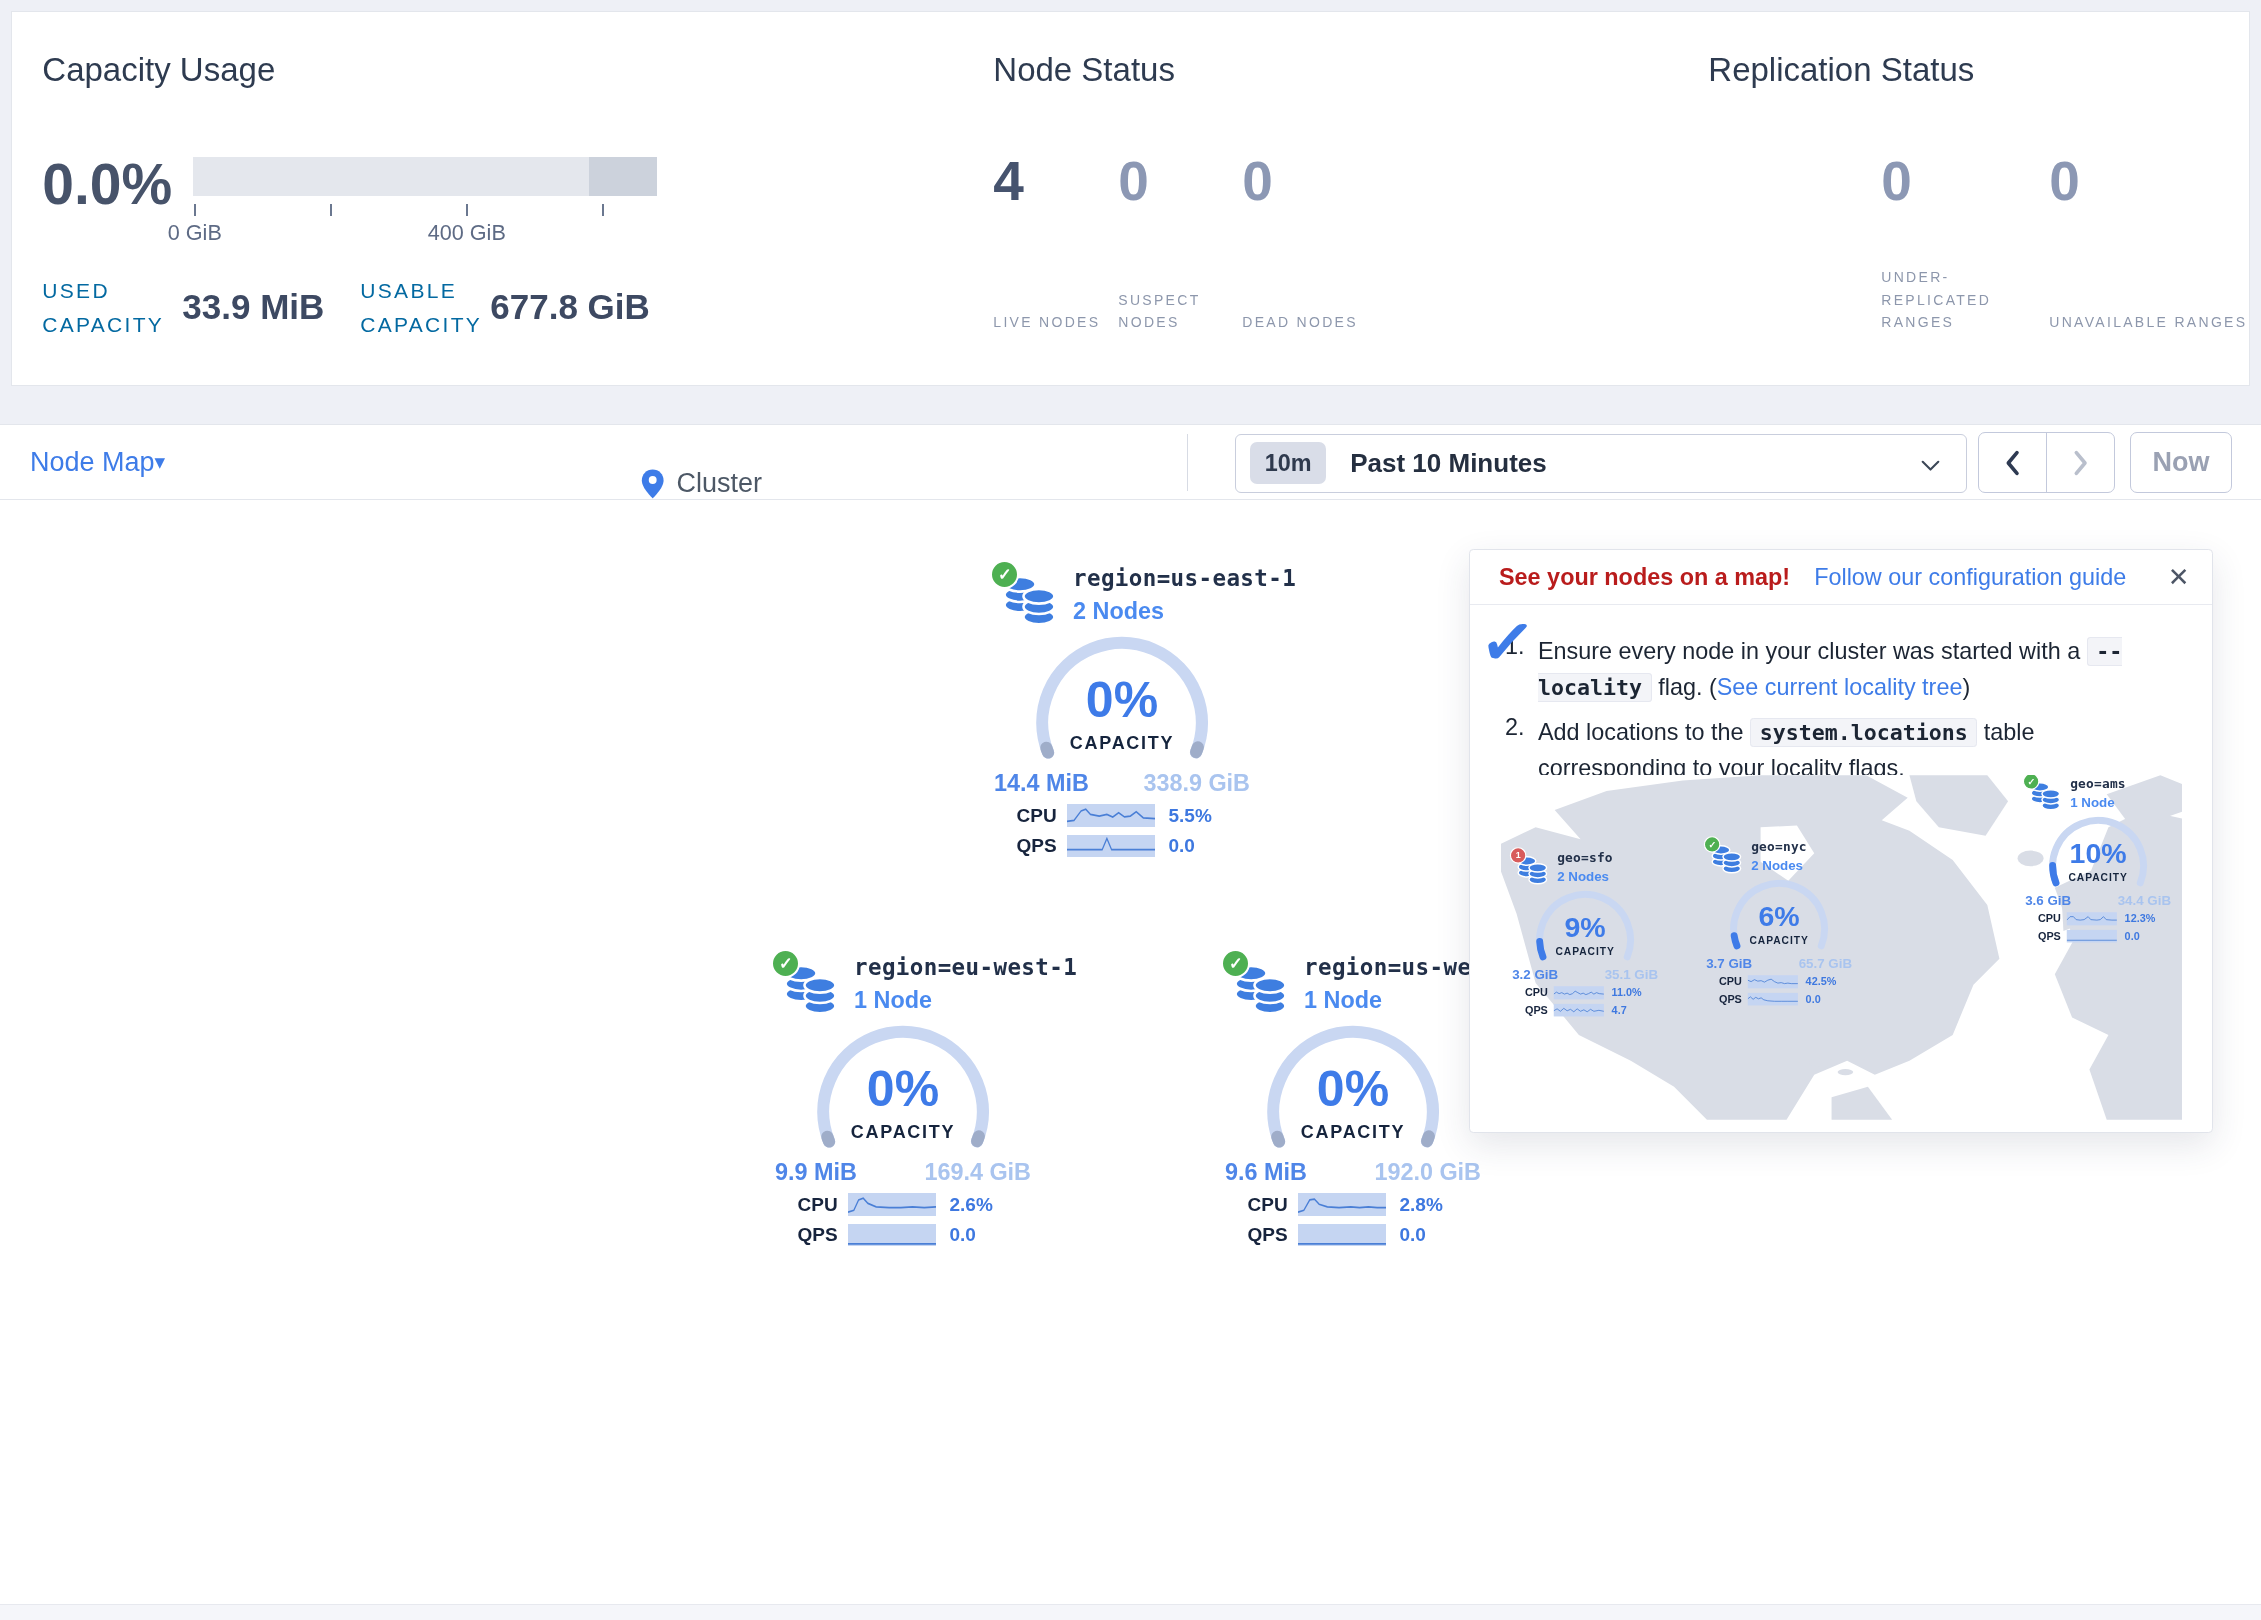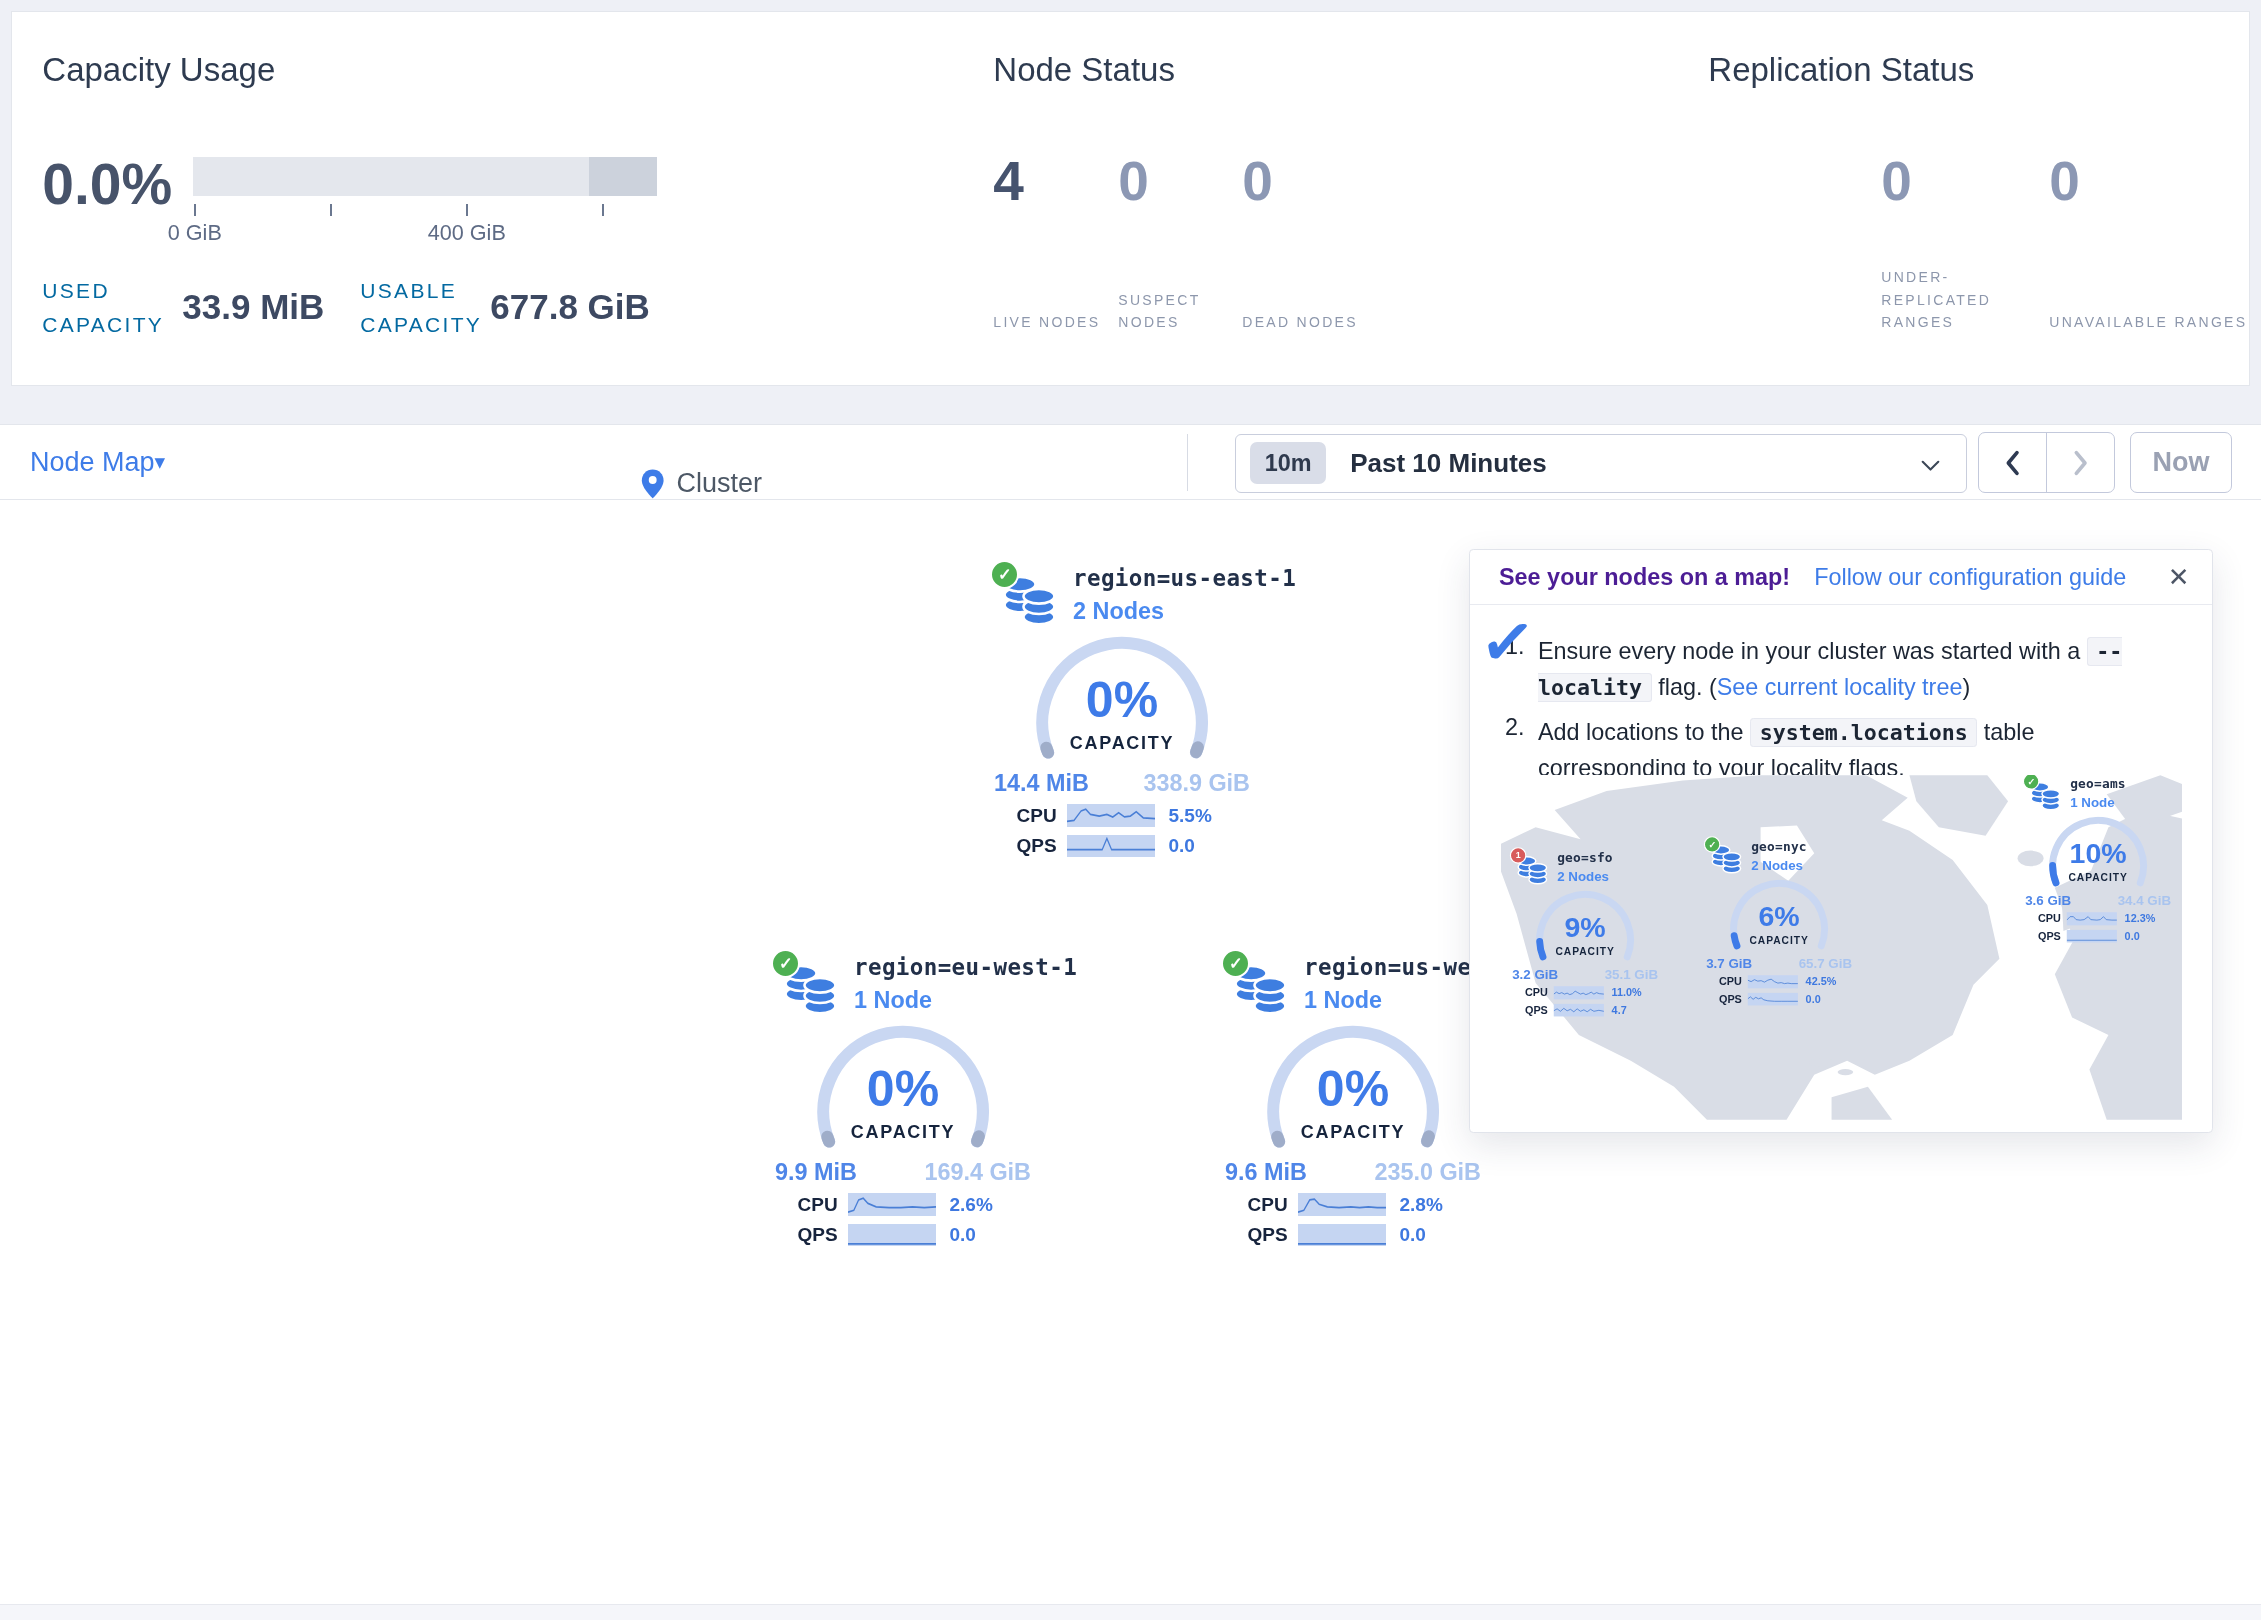--- a/index.html
+++ b/index.html
@@ -94,21 +94,21 @@
   .spark { flex:1; height:22.5px; background:var(--sparkband); }
   .spark svg { display:block; }
   .metric-value { width:73px; padding-left:14px; font-size:19px; font-weight:700; color:#3e78e0; }
 
   
   .popup { position:absolute; left:1469px; top:49px; width:744px; height:584px;
            background:#fff; border:0.9px solid #e1e4eb; border-radius:4.3px;
            box-shadow:0 12px 35px rgba(40,50,80,0.12); z-index:10; }
   .popup-header { position:relative; height:55px; border-bottom:0.9px solid #e8eaf0;
                   display:flex; align-items:center; padding:0 29px; }
-  .popup-title { font-size:23.4px; font-weight:700; color:#4c1d95; }
+  .popup-title { font-size:23.4px; font-weight:700; color:#b91c1c; }
   .popup-link { margin-left:24px; font-size:23.4px; color:var(--accent); cursor:pointer; }
   .popup-close { position:absolute; right:22.5px; top:12px; font-size:26px; color:#4d5666; cursor:pointer; }
   .popup-steps { position:absolute; left:35px; top:83px; width:675px; }
   .step { display:flex; margin-bottom:8.7px; }
   .step-num { width:33px; font-size:23.4px; color:#1c2533; }
   .step-text { flex:1; font-size:23.4px; color:#1c2533; line-height:1.55; }
   .code-chip { font-family:"DejaVu Sans Mono", monospace; font-size:21.6px; font-weight:700;
                background:#f3f4f8; border:0.9px solid #e6e8f0; border-radius:3.5px; padding:0.9px 8.7px; }
   .step-link { color:var(--accent); cursor:pointer; }
   .big-check { position:absolute; left:10.4px; top:54px; font-size:66px; font-weight:700;
@@ -326,21 +326,21 @@
       <svg width="182" height="130" viewBox="0 0 210 150">
         <circle cx="105" cy="100" r="92" fill="none" stroke="#c9d7f2" stroke-width="14" stroke-linecap="round" stroke-dasharray="359 219" transform="rotate(158 105 100)"></circle>
         <circle cx="105" cy="100" r="92" fill="none" stroke="#9fadc9" stroke-width="14" stroke-linecap="round" stroke-dasharray="6 572" transform="rotate(158 105 100)"></circle>
         <circle cx="105" cy="100" r="92" fill="none" stroke="#9fadc9" stroke-width="14" stroke-linecap="round" stroke-dasharray="6 572" transform="rotate(18 105 100)"></circle>
       </svg>
       <div class="gauge-value">0%</div>
       <div class="gauge-cap-label">CAPACITY</div>
     </div>
     <div class="cap-row">
       <span class="cap-used">9.6 MiB</span>
-      <span class="cap-total">235.0 GiB</span>
+      <span class="cap-total">192.0 GiB</span>
     </div>
     <div class="metric-row">
       <span class="metric-label">CPU</span>
       <span class="spark">
         <svg width="100%" height="22.5" viewBox="0 0 150 26" preserveAspectRatio="none">
           <polyline points="0,22 10,20 20,8 28,7 36,13 50,16 70,17 90,16 105,17 120,16 135,17 150,17" fill="none" stroke="#4a7fd6" stroke-width="2"></polyline>
           </svg>
         </span>
       <span class="metric-value">2.8%</span>
     </div>

